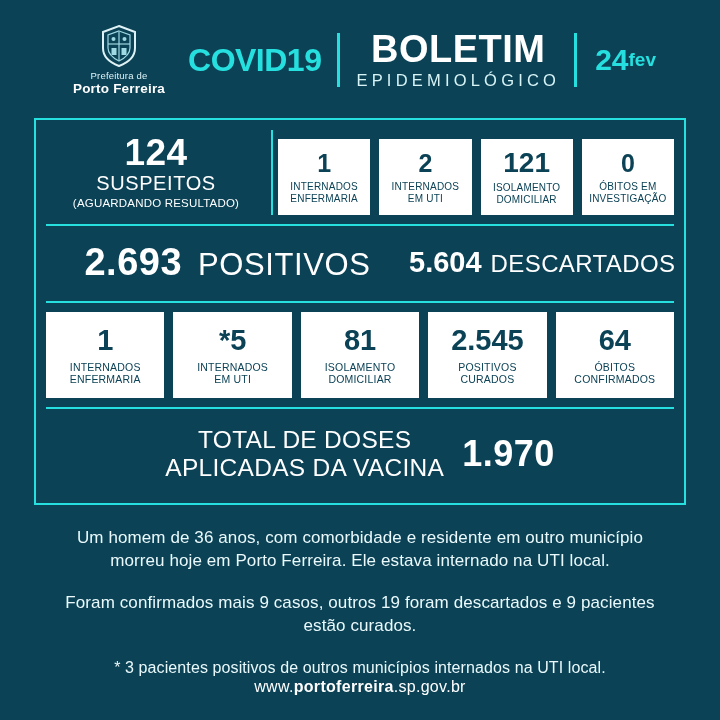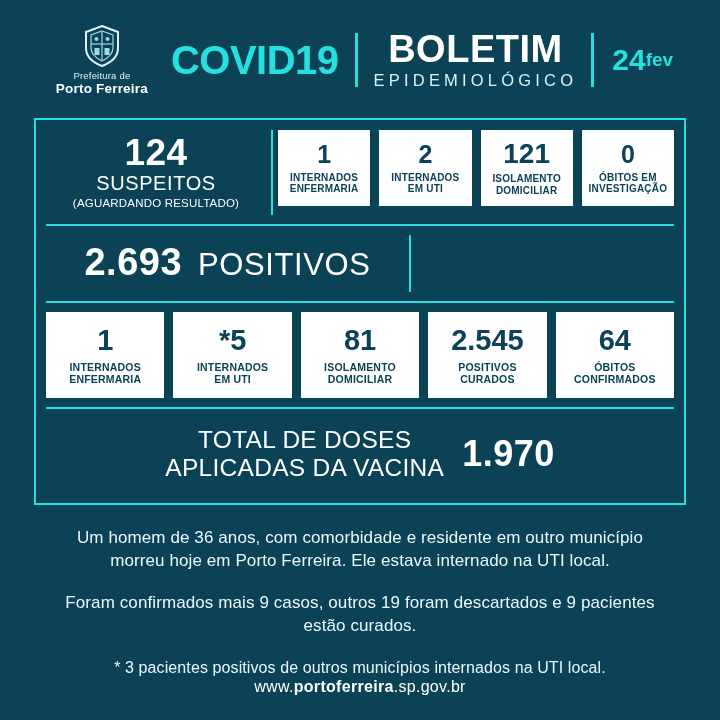--- a/index.html
+++ b/index.html
@@ -43,21 +43,21 @@
     font-weight: bold;
     color: #ffffff;
     letter-spacing: .2px;
   }
   .title-block {
     display: flex;
     align-items: center;
     gap: 16px;
   }
   .covid19 {
-    font-size: 40px;
+    font-size: 32px;
     font-weight: bold;
     letter-spacing: -0.5px;
     color: #26e0e0;
     line-height: 1;
   }
   .vrule {
     width: 3px;
     height: 54px;
     background: #26e0e0;
   }
@@ -96,21 +96,21 @@
     color: #26e0e0;
     line-height: 1.1;
   }
 
   
   .panel {
     margin: 4px 34px 0 34px;
     border: 2px solid #26e0e0;
     padding: 10px;
   }
-  .row { display: flex; align-items: flex-start; gap: 5px; }
+  .row { display: flex; align-items: flex-end; gap: 5px; }
 
   .sep {
     height: 2px;
     background: #26e0e0;
     margin: 9px 0;
   }
 
   
   .suspeitos {
     flex: 0 0 220px;
@@ -157,21 +157,21 @@
     min-height: 74px;
   }
   .box .num {
     font-size: 25px;
     font-weight: bold;
     line-height: 1;
     color: #0b4256;
   }
   .box .cap {
     font-size: 10px;
-    font-weight: bold;
+    font-weight: normal;
     letter-spacing: .2px;
     text-align: center;
     line-height: 1.18;
     margin-top: 5px;
     text-transform: uppercase;
   }
   .box.big-num .num { font-size: 28px; }
   .row2 .box { min-height: 86px; }
   .row2 .box .num { font-size: 29px; }
   .row2 .box .cap { font-size: 10.5px; margin-top: 6px; }
@@ -331,20 +331,22 @@
 
     <div class="sep"></div>
 
     <div class="linerow">
       <div class="positivos">
         <span class="n">2.693</span>
         <span class="t">POSITIVOS</span>
       </div>
       <div class="vsep"></div>
       <div class="descartados">
+        <span class="n">5.604</span>
+        <span class="t">DESCARTADOS</span>
       </div>
     </div>
 
     <div class="sep"></div>
 
     <div class="row row2">
       <div class="boxes">
         <div class="box">
           <div class="num">1</div>
           <div class="cap">

